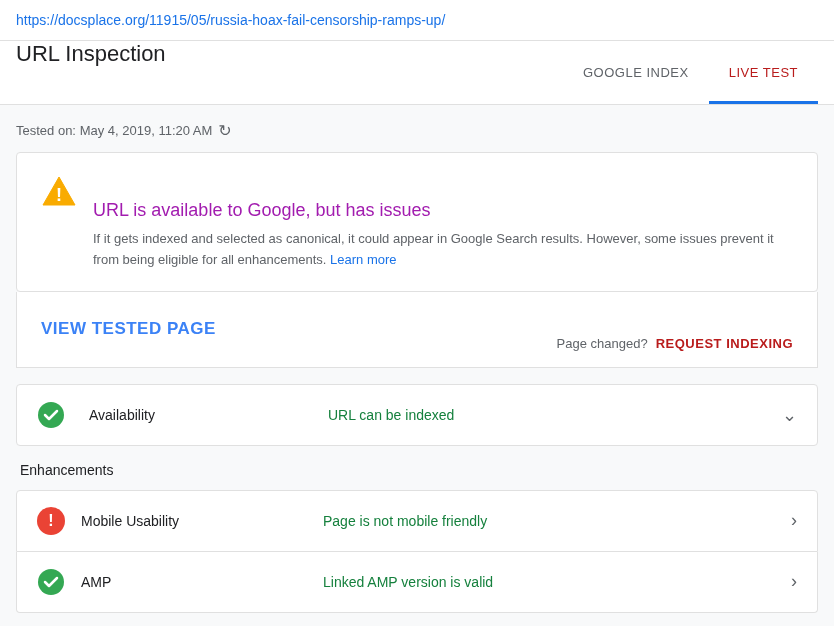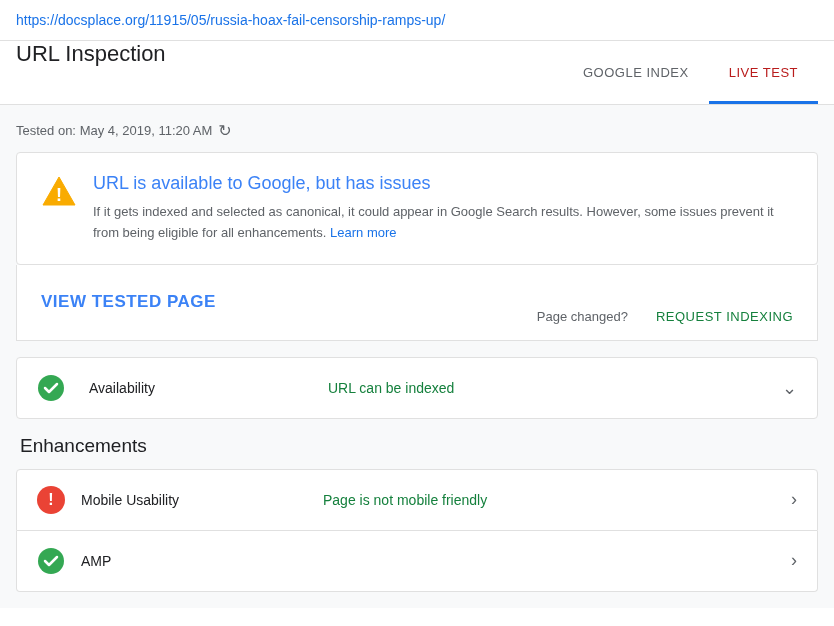--- a/index.html
+++ b/index.html
@@ -95,22 +95,23 @@
       gap: 16px;
     }
     .warning-icon {
       width: 36px;
       height: 36px;
       flex-shrink: 0;
     }
     .status-content .status-title {
       font-size: 18px;
       font-weight: 400;
-      color: #3b82f6;
+      color: #a21caf;
       margin-bottom: 8px;
+      margin-top: 27px;
     }
     .status-content .status-desc {
       font-size: 13px;
       color: #5f6368;
       line-height: 1.6;
     }
     .status-content .learn-more {
       color: #1a73e8;
       text-decoration: none;
     }
@@ -130,31 +131,31 @@
       font-size: 17px;
       font-weight: 600;
       color: #3b82f6;
       cursor: pointer;
       letter-spacing: 0.5px;
       text-transform: uppercase;
     }
     .actions-right {
       display: flex;
       align-items: flex-start;
-      gap: 28px;
+      gap: 8px;
       margin-top: 28px;
     }
     .page-changed-text {
       font-size: 13px;
       color: #5f6368;
     }
     .request-indexing-btn {
       font-size: 13px;
-      font-weight: 400;
-      color: #15803d;
+      font-weight: 700;
+      color: #b91c1c;
       cursor: pointer;
       letter-spacing: 0.5px;
       text-transform: uppercase;
     }
 
     
     .availability-row {
       background: #fff;
       border: 1px solid #e0e0e0;
       border-radius: 4px;
@@ -181,21 +182,21 @@
       flex: 2;
     }
     .chevron-icon {
       color: #5f6368;
       font-size: 18px;
       margin-left: auto;
     }
 
     
     .enhancements-title {
-      font-size: 19px;
+      font-size: 14px;
       font-weight: 500;
       color: #202124;
       margin-bottom: 12px;
       padding: 0 4px;
     }
 
     .enhancement-row {
       background: #fff;
       border: 1px solid #e0e0e0;
       padding: 16px 20px;
@@ -308,16 +309,17 @@
     <span class="row-value">Page is not mobile friendly</span>
     <span class="arrow-right">›</span>
   </div>
 
   <div class="enhancement-row" style="border-radius: 0 0 4px 4px; border-top: none;">
     <svg class="check-icon" viewBox="0 0 28 28" xmlns="http://www.w3.org/2000/svg">
       <circle cx="14" cy="14" r="13" fill="#34a853"></circle>
       <polyline points="8,14 12,18 20,10" stroke="#fff" stroke-width="2.5" fill="none" stroke-linecap="round" stroke-linejoin="round"></polyline>
     </svg>
     <span class="row-label">AMP</span>
+    <span class="row-value">Linked AMP version is valid</span>
     <span class="arrow-right">›</span>
   </div>
 
 </div>
 
 </body></html>

